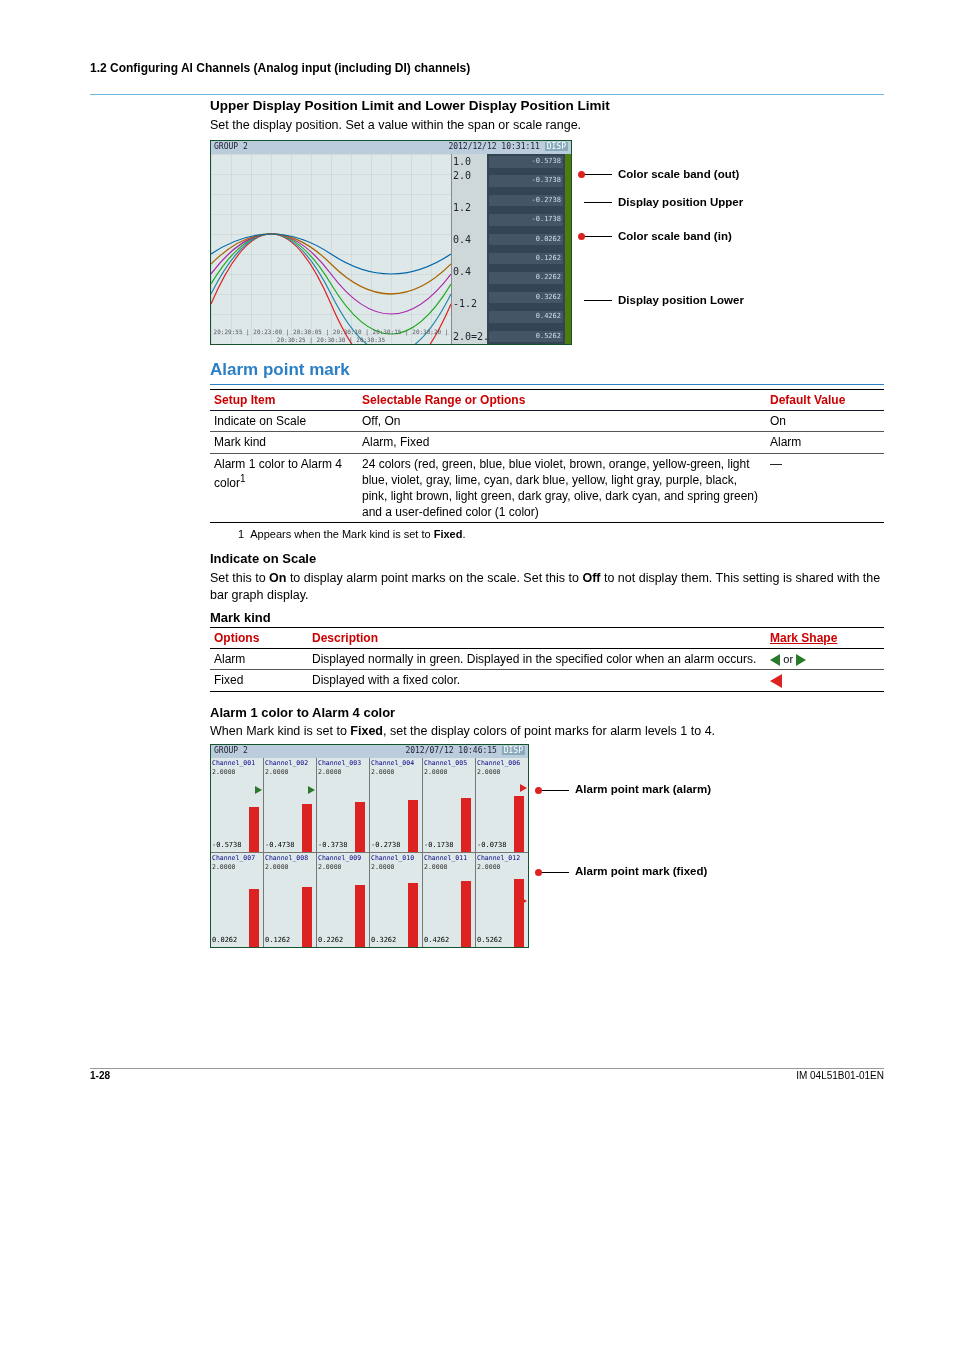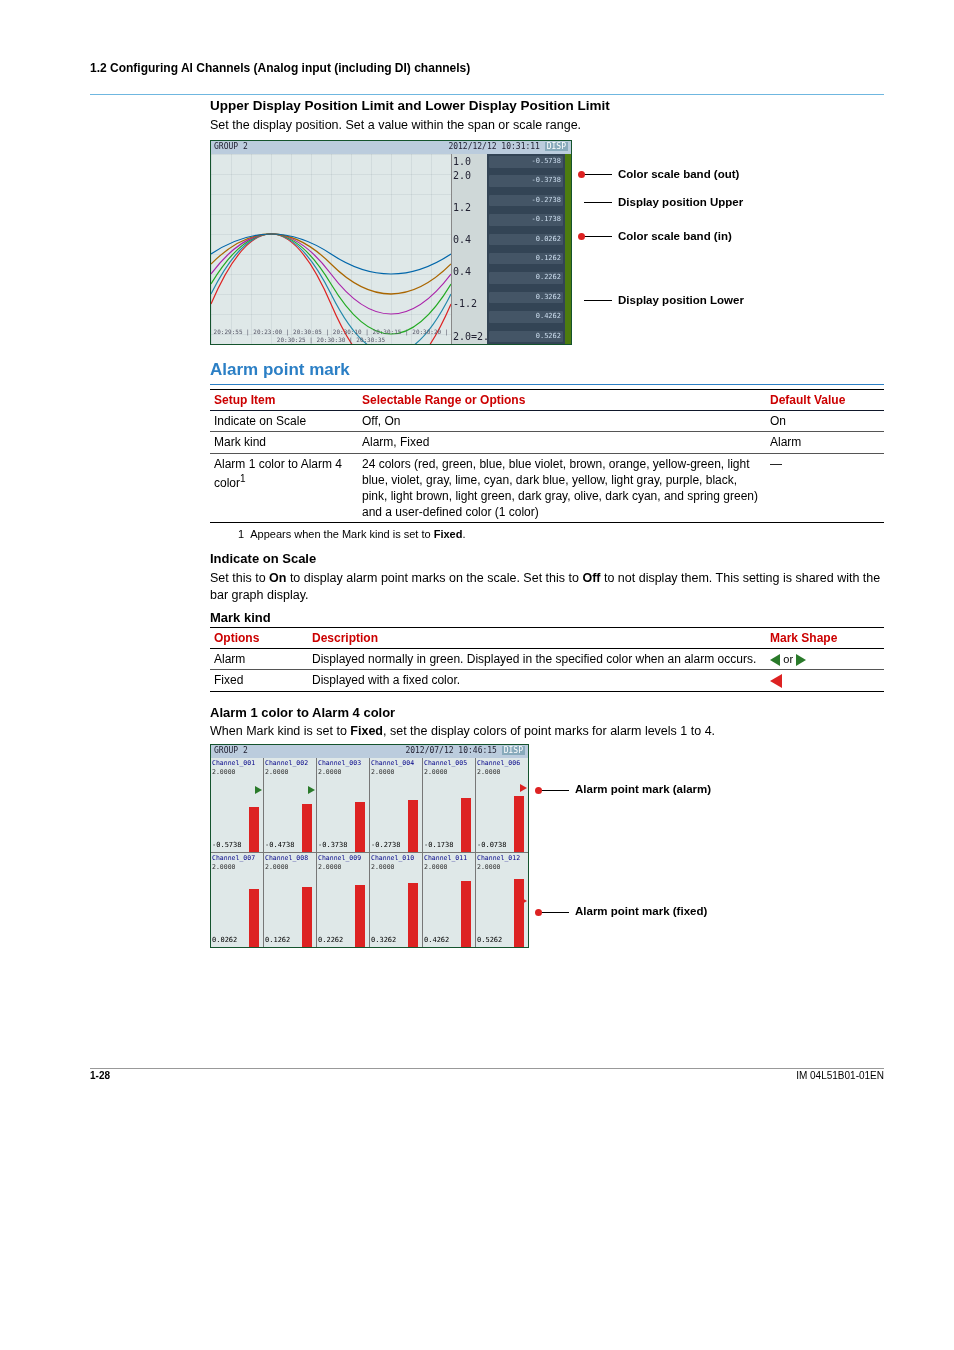--- a/index.html
+++ b/index.html
@@ -262,21 +262,21 @@
 <div class="para">
   Set this to <b>On</b> to display alarm point marks on the scale. Set this to <b>Off</b> to not display them. This setting is shared with the bar graph display.
 </div>
 
 <div class="sub-bold">Mark kind</div>
 <table class="mark">
   <tbody>
         <tr>
     <th style="width:90px;">Options</th>
     <th>Description</th>
-    <th style="width:110px;">Mark Shape</th>
+    <th style="width:110px;text-decoration:underline;">Mark Shape</th>
   </tr>
   <tr>
     <td>Alarm</td>
     <td>Displayed normally in green. Displayed in the specified color when an alarm occurs.</td>
     <td>
       <span class="tri-green-r"></span>
       <span style="font-size:11px;">or</span>
       <span class="tri-green-l"></span>
     </td>
   </tr>
@@ -378,21 +378,21 @@
             <div class="bar" style="height:68px"></div>
             <div class="mark-tri" style="top:44px;border-left:7px solid #d22;"></div>
           </div>
         </div>
   </div>
   <div class="callouts" style="padding-top:34px;">
     <div class="row">
           <span class="line dot"></span>
           <span>Alarm point mark (alarm)</span>
         </div>
-    <div class="row" style="margin-top:98px;">
+    <div class="row" style="margin-top:58px;">
           <span class="line dot"></span>
           <span>Alarm point mark (fixed)</span>
         </div>
   </div>
 </div>
 
 </div>
 
 <div class="footer">
   <span class="pn">1-28</span>

